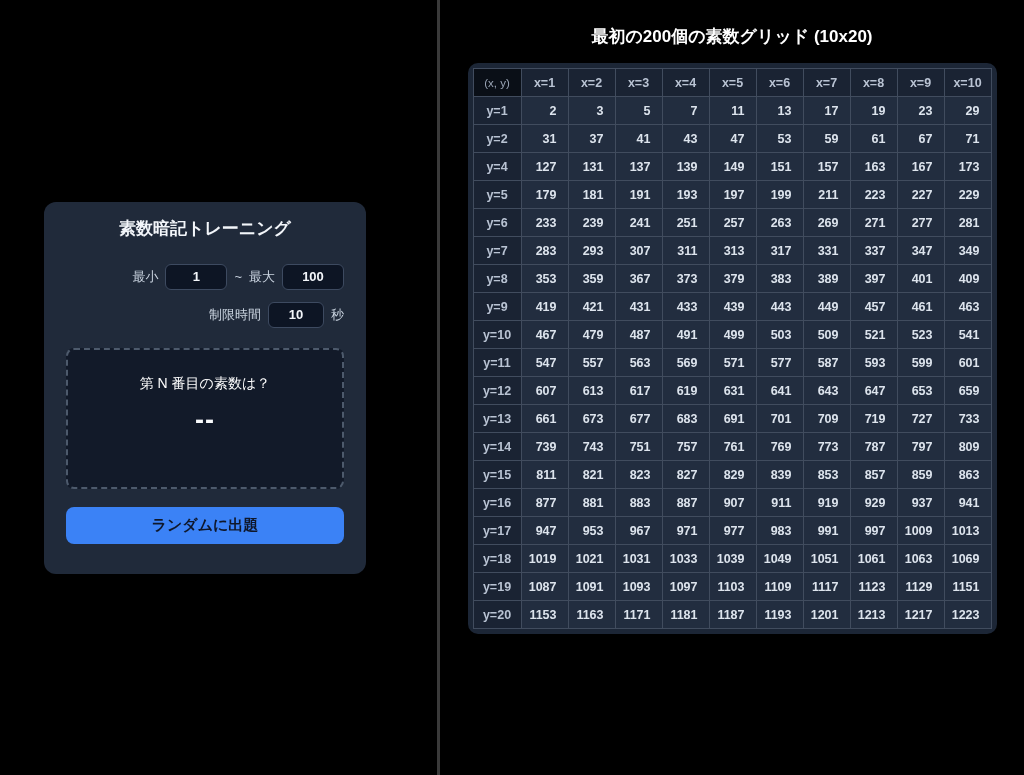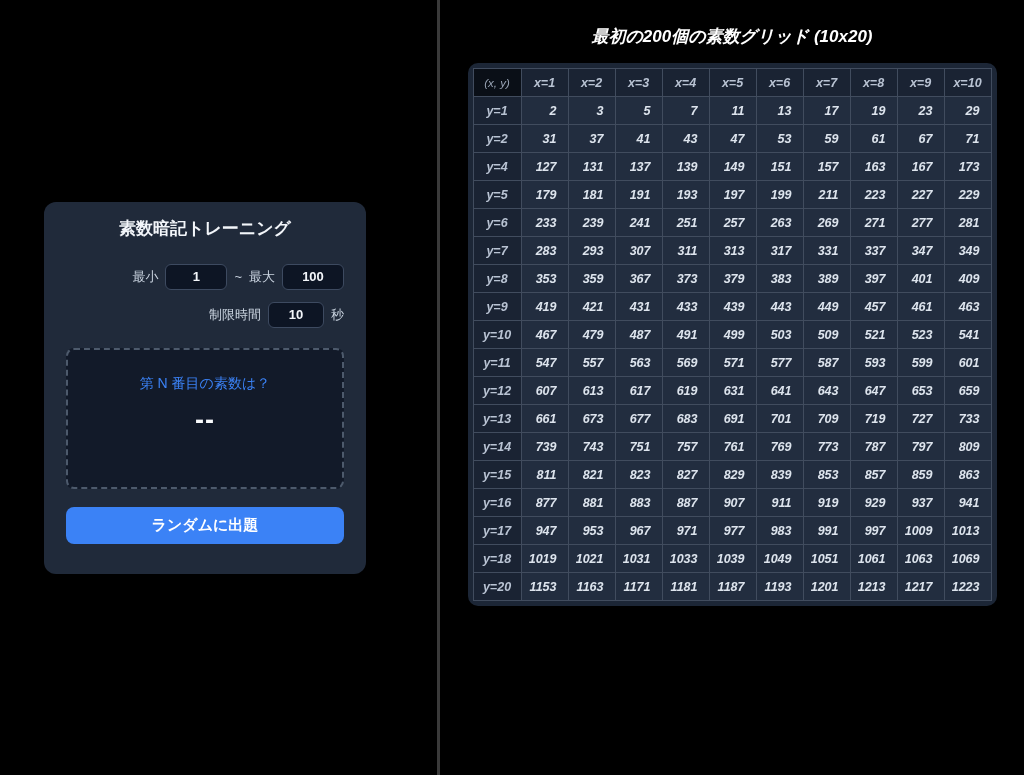--- a/index.html
+++ b/index.html
@@ -56,47 +56,47 @@
     height: 141px;
     border: 2px dashed #4d5a6c;
     border-radius: 8px;
     background: #121a29;
     display: flex;
     flex-direction: column;
     align-items: center;
     justify-content: center;
     padding-bottom: 28px;
   }
-  .question-prompt { color: #3b82f6; font-size: 14px; margin-bottom: 14px; }
+  .question-prompt { color: #ffffff; font-size: 14px; margin-bottom: 14px; }
   .answer-display {
     color: #f8fafc;
     font-size: 27px;
     font-weight: bold;
     letter-spacing: 1px;
     line-height: 1;
   }
   .random-button {
     margin-top: 18px;
     width: 100%;
     height: 37px;
     border: none;
     border-radius: 8px;
     background: #3b82f6;
-    color: #ffffff;
+    color: #0f172a;
     font-size: 15px;
     font-weight: bold;
     font-family: inherit;
     cursor: pointer;
   }
 
   
   .panel-divider { width: 3px; height: 775px; background: #3a3a3a; }
 
   
-  .right-panel { flex: 1; height: 560px; display: flex; flex-direction: column; align-items: center; font-style: italic; }
+  .right-panel { flex: 1; height: 560px; display: flex; flex-direction: column; align-items: center; }
   .grid-title {
     margin-top: 25px;
     color: #ffffff;
     font-size: 17px;
     font-weight: bold;
     text-align: center;
   }
   .table-wrap {
     margin-top: 15px;
     background: #1c2636;
@@ -412,20 +412,33 @@
             <td class="prime-cell">1031</td>
             <td class="prime-cell">1033</td>
             <td class="prime-cell">1039</td>
             <td class="prime-cell">1049</td>
             <td class="prime-cell">1051</td>
             <td class="prime-cell">1061</td>
             <td class="prime-cell">1063</td>
             <td class="prime-cell">1069</td>
           </tr>
           <tr>
+            <th class="row-header">y=19</th>
+            <td class="prime-cell">1087</td>
+            <td class="prime-cell">1091</td>
+            <td class="prime-cell">1093</td>
+            <td class="prime-cell">1097</td>
+            <td class="prime-cell">1103</td>
+            <td class="prime-cell">1109</td>
+            <td class="prime-cell">1117</td>
+            <td class="prime-cell">1123</td>
+            <td class="prime-cell">1129</td>
+            <td class="prime-cell">1151</td>
+          </tr>
+          <tr>
             <th class="row-header">y=20</th>
             <td class="prime-cell">1153</td>
             <td class="prime-cell">1163</td>
             <td class="prime-cell">1171</td>
             <td class="prime-cell">1181</td>
             <td class="prime-cell">1187</td>
             <td class="prime-cell">1193</td>
             <td class="prime-cell">1201</td>
             <td class="prime-cell">1213</td>
             <td class="prime-cell">1217</td>

